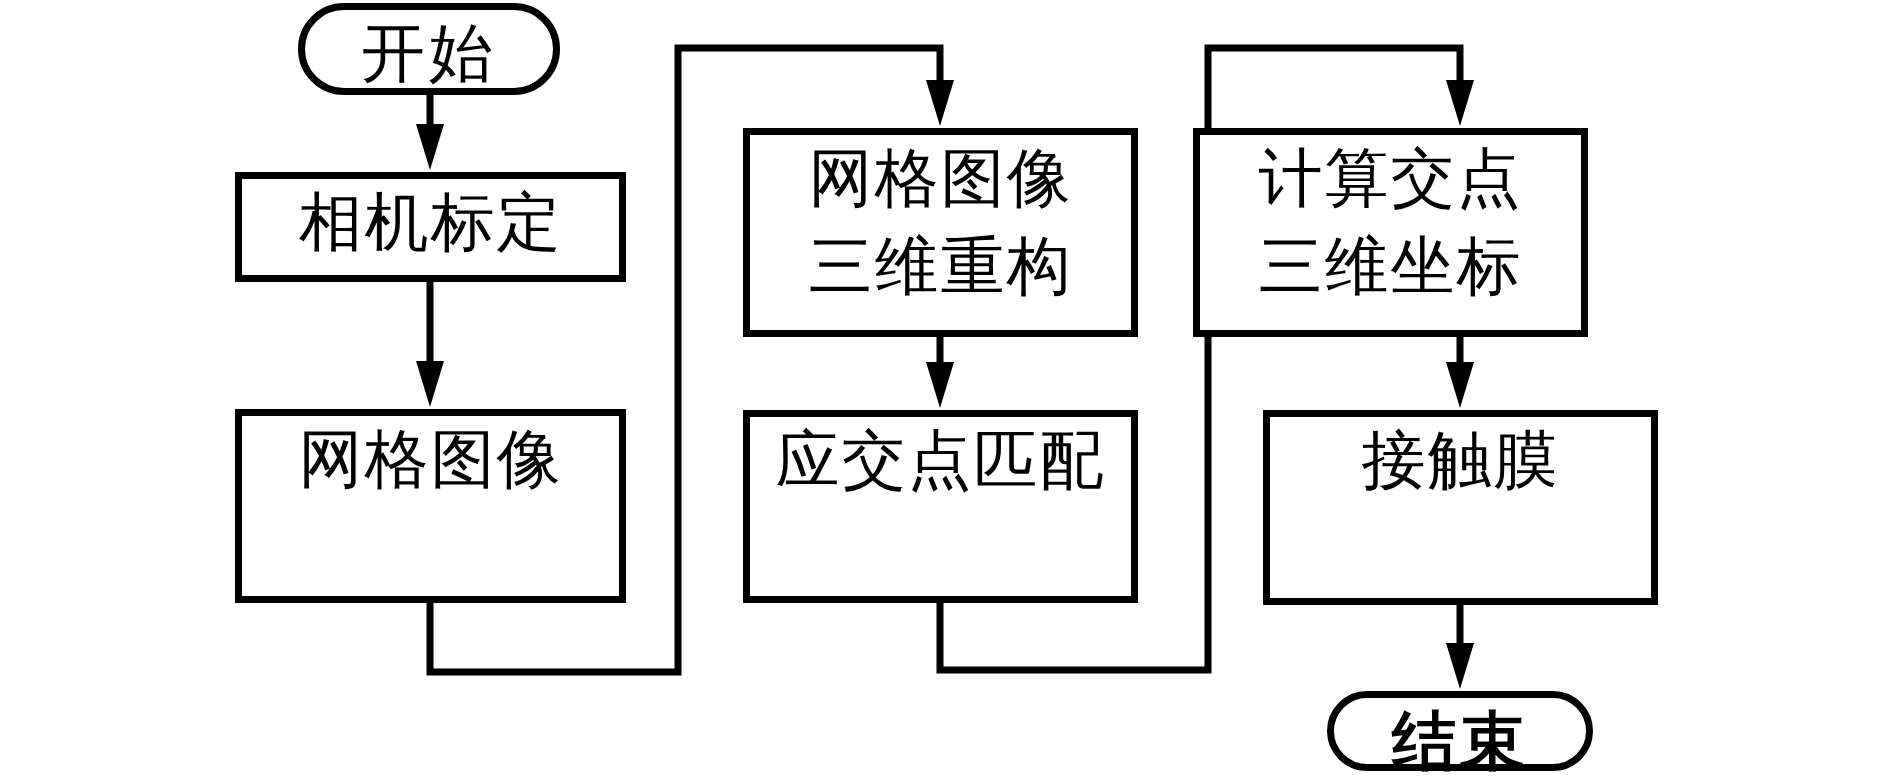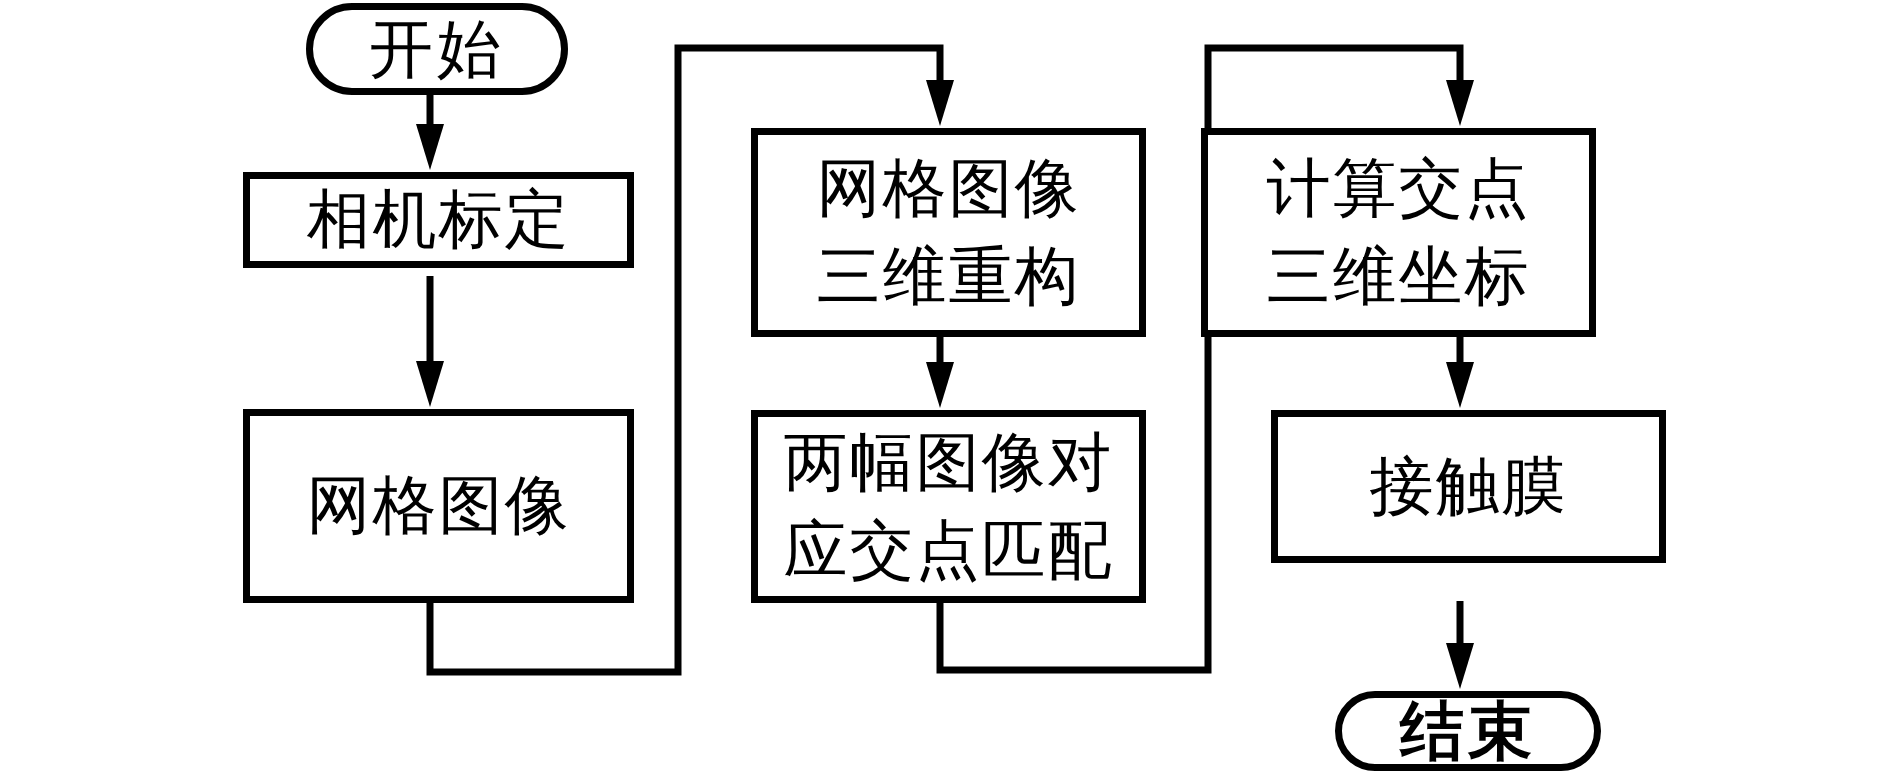--- a/index.html
+++ b/index.html
@@ -12,35 +12,33 @@
   }
   .wires{position:absolute;left:0;top:0;width:1889px;height:777px;}
   .node{
     position:absolute;
     box-sizing:border-box;
     border:7px solid #000;
     background:#fff;
     color:#000;
     display:flex;
     flex-direction:column;
-    justify-content:center;
     align-items:center;
     text-align:center;
-    margin-left:8px;
   }
   .process{font-size:64px;line-height:88px;letter-spacing:2px;}
   .terminal{border-radius:999px;font-size:64px;letter-spacing:4px;}
   .line{white-space:nowrap;}
   #n-start{left:298px;top:3px;width:262px;height:92px;}
-  #n-box1{left:235px;top:172px;width:391px;height:96px;}
+  #n-box1{left:235px;top:172px;width:391px;height:110px;}
   #n-box2{left:235px;top:409px;width:391px;height:194px;}
   #n-box3{left:743px;top:128px;width:395px;height:209px;}
   #n-box4{left:743px;top:410px;width:395px;height:193px;}
   #n-box5{left:1193px;top:128px;width:395px;height:209px;}
-  #n-box6{left:1263px;top:410px;width:395px;height:153px;}
+  #n-box6{left:1263px;top:410px;width:395px;height:195px;}
   #n-end{left:1327px;top:691px;width:266px;height:80px;font-weight:bold;}
 </style>
 </head>
 <body>
 
 <div class="canvas">
 
   <svg class="wires" viewBox="0 0 1889 777" xmlns="http://www.w3.org/2000/svg">
     <g stroke="#000000" stroke-width="7" fill="none" stroke-linejoin="miter">
       <path d="M430 91 V128"></path>
@@ -73,21 +71,20 @@
   <div id="n-box2" class="node process">
     <div class="line">网格图像</div>
   </div>
 
   <div id="n-box3" class="node process">
     <div class="line">网格图像</div>
     <div class="line">三维重构</div>
   </div>
 
   <div id="n-box4" class="node process">
-    <div class="line">两幅图像对</div>
     <div class="line">应交点匹配</div>
   </div>
 
   <div id="n-box5" class="node process">
     <div class="line">计算交点</div>
     <div class="line">三维坐标</div>
   </div>
 
   <div id="n-box6" class="node process">
     <div class="line">接触膜</div>

